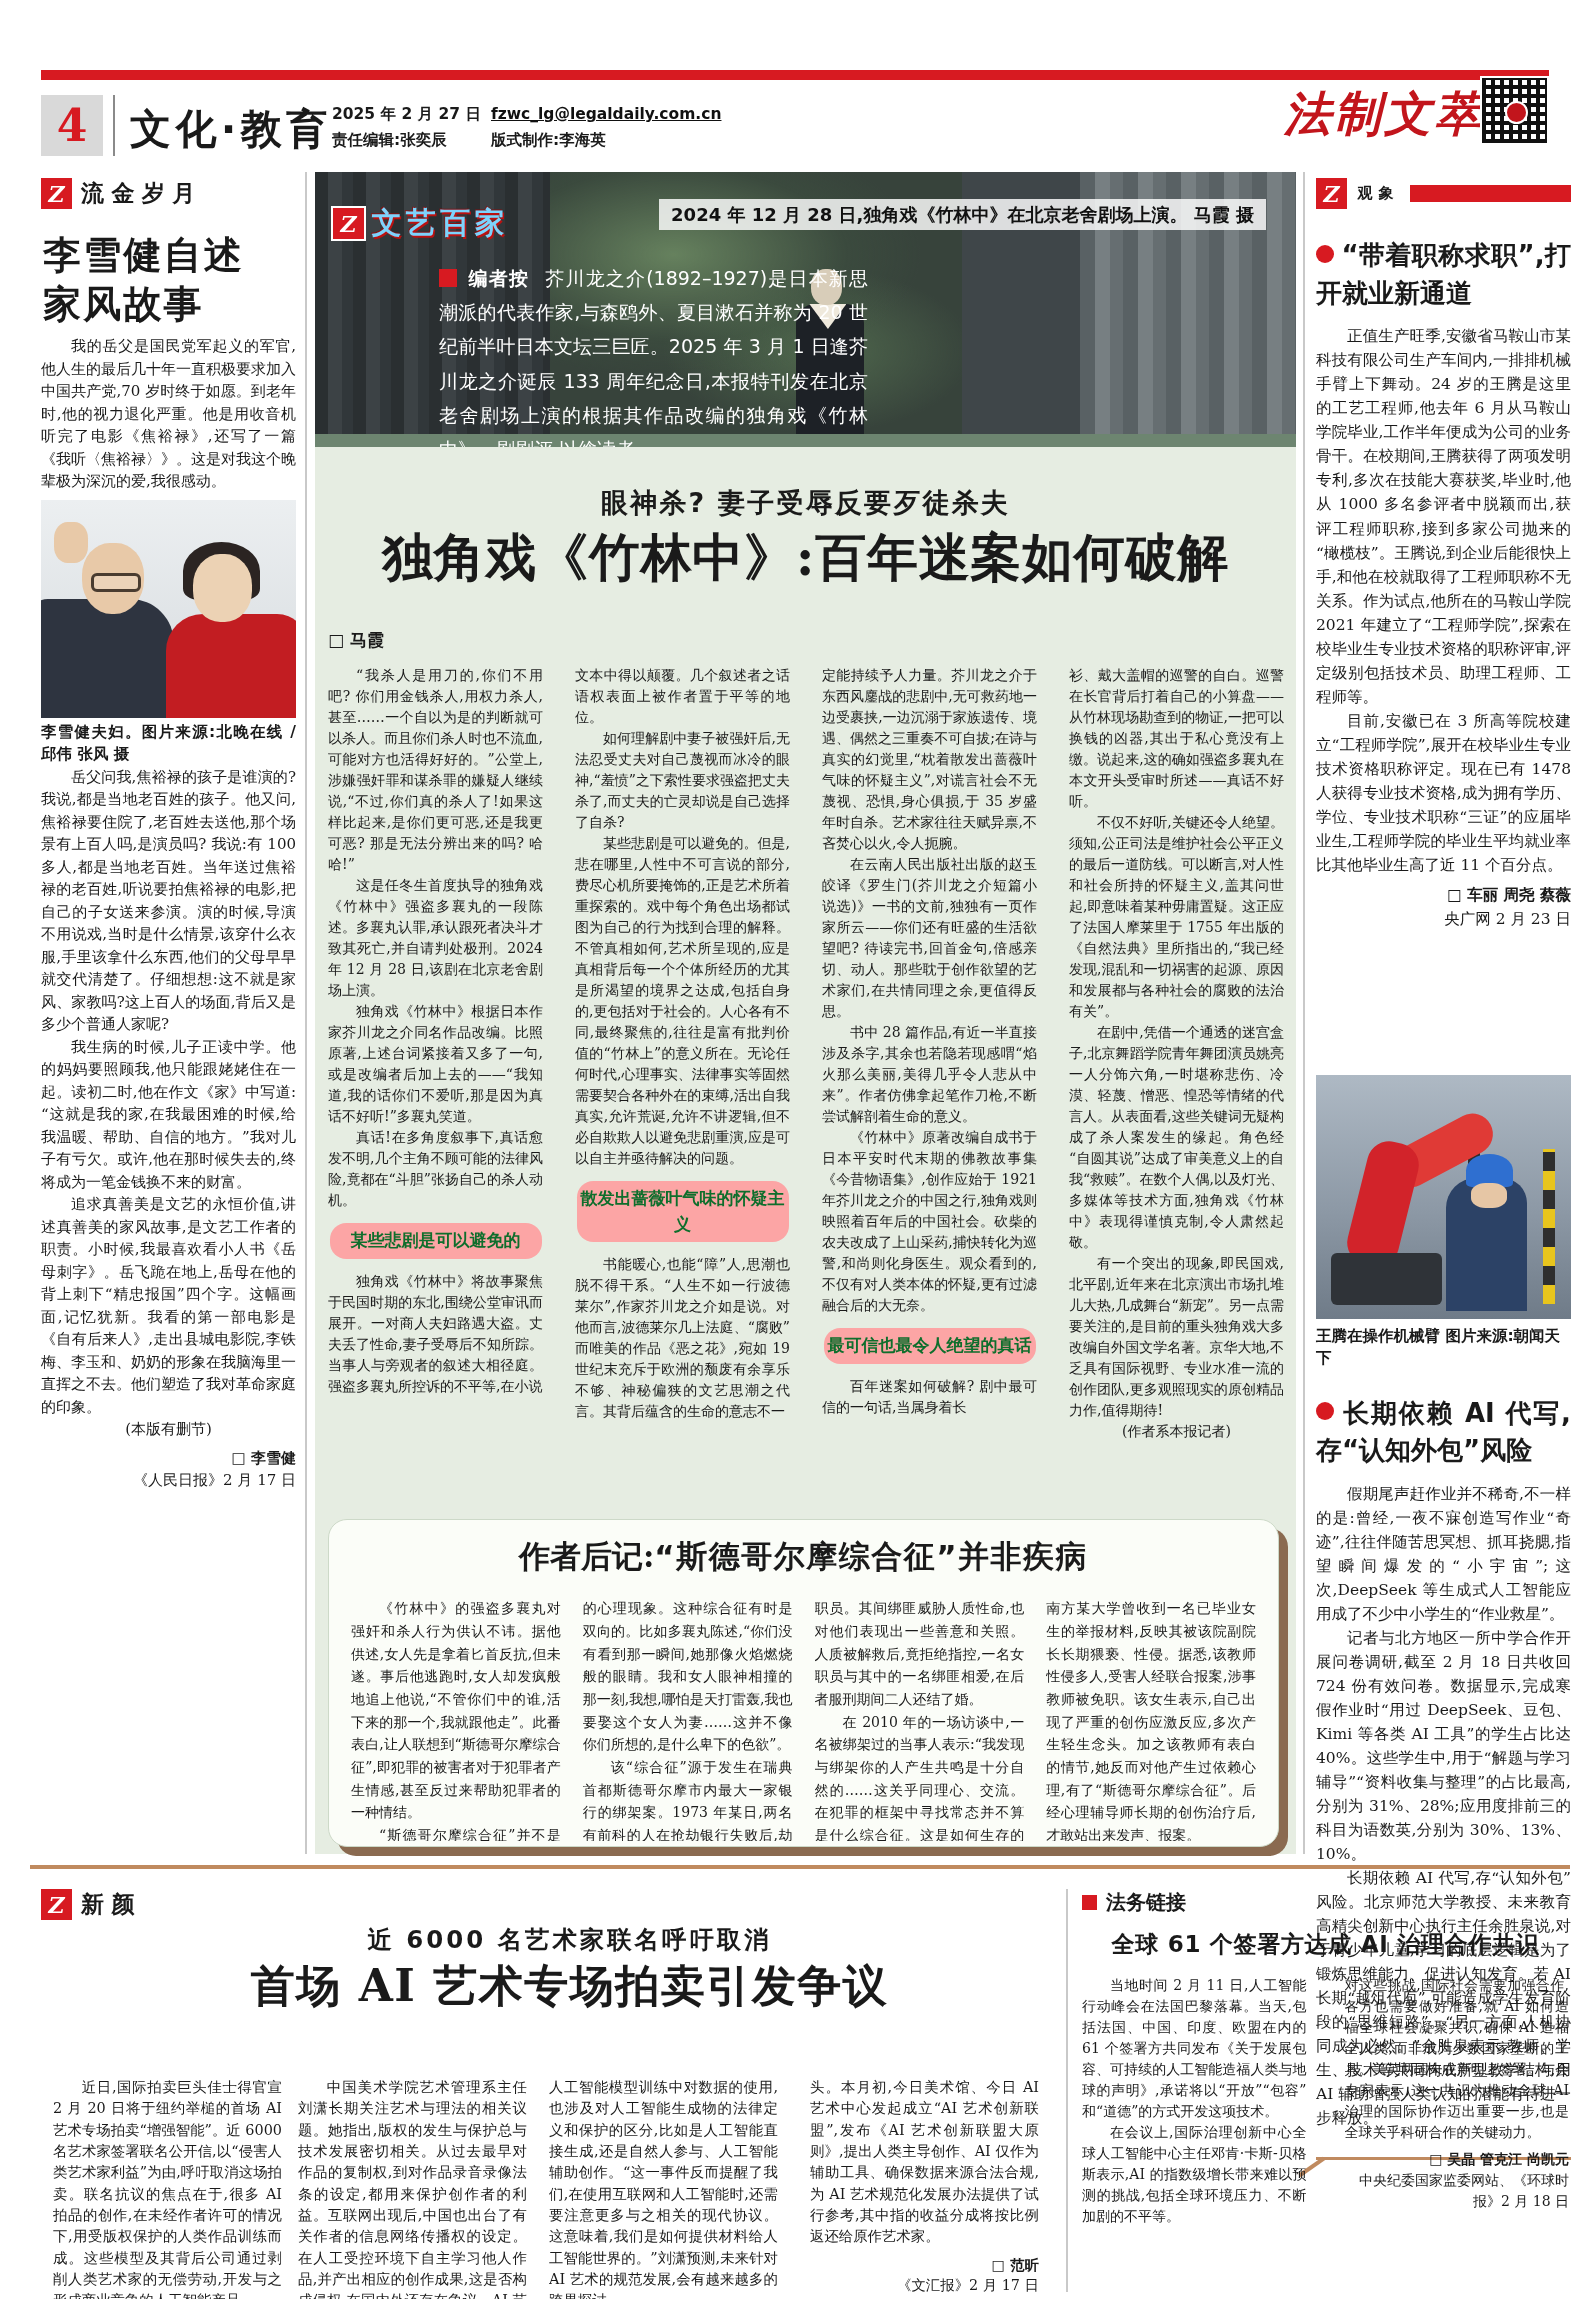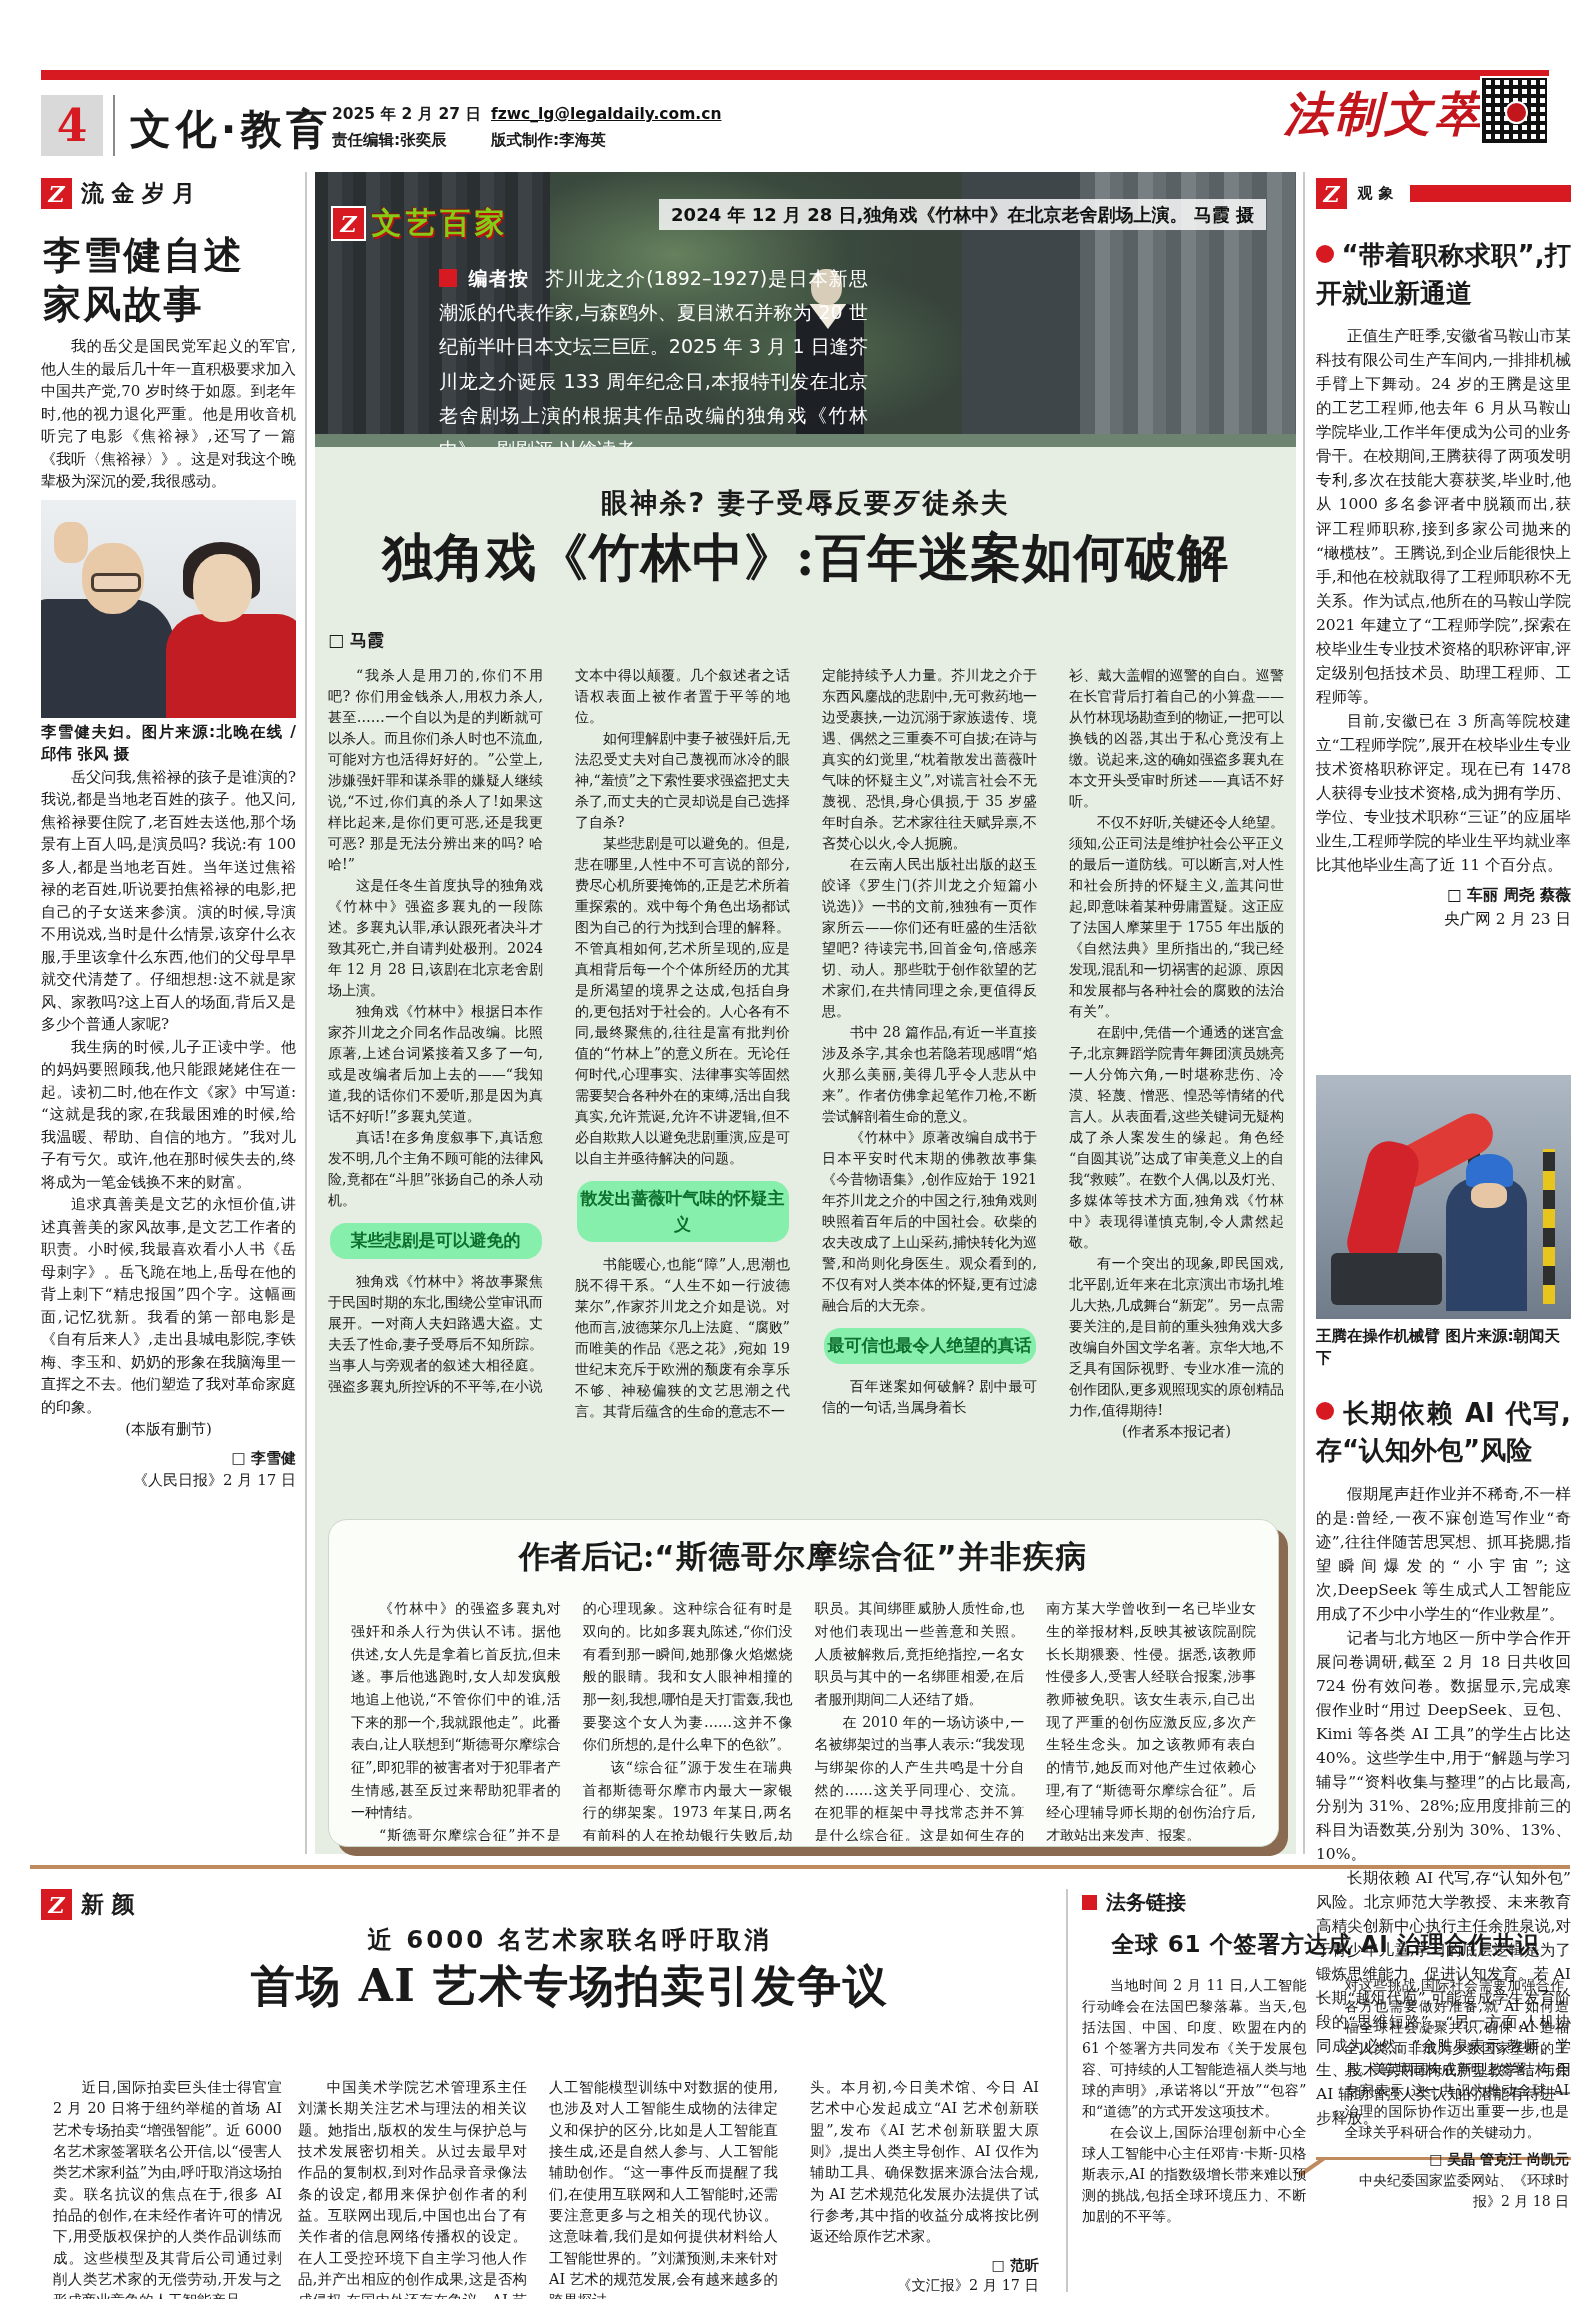--- a/index.html
+++ b/index.html
@@ -56,32 +56,32 @@
                  radial-gradient(ellipse 50% 40% at 65% 65%,rgba(90,120,85,.7),transparent 75%),
                  #37433b;}
   .sp-actor-body{position:absolute;left:49%;bottom:4.4px;width:68px;height:139px;background:#1d2126;border-radius:19px 19px 6px 6px;}
   .sp-actor-head{position:absolute;left:50.6%;bottom:142px;width:31px;height:36px;background:#d8cdb9;border-radius:46%;}
   .sp-actor-collar{position:absolute;left:50.4%;bottom:118px;width:37px;height:25px;background:#efe9dc;clip-path:polygon(50% 100%,0 0,100% 0);}
   .sp-floor{position:absolute;left:0;bottom:0;width:100%;height:13.3px;background:#6d8570;}
   .sp-cap{position:absolute;right:30px;top:27px;background:rgba(255,255,255,.82);padding:3.7px 12px;
       font-family:"DejaVu Sans","Liberation Sans",sans-serif;font-weight:bold;font-size:18px;color:#111;}
   .fy-label{position:absolute;left:18px;top:31px;display:flex;align-items:center;gap:7.4px;}
   .fy-label .zbox{outline:2.2px solid #fff;}
-  .fy-name{color:#84cc16;font-family:"DejaVu Sans","Liberation Sans",sans-serif;font-size:30px;font-weight:900;letter-spacing:4.4px;
+  .fy-name{color:#7dd3fc;font-family:"DejaVu Sans","Liberation Sans",sans-serif;font-size:30px;font-weight:900;letter-spacing:4.4px;
       text-shadow:1.5px 1.5px 0 #b11, -0.7px -0.7px 0 #811;}
   .editors-note{position:absolute;left:124px;top:89px;width:429px;color:#fff;
       font-family:"DejaVu Sans","Liberation Sans",sans-serif;font-size:19px;line-height:1.8;text-align:justify;}
   .red-sq{display:inline-block;width:18px;height:18px;background:#d71a21;margin-right:10.4px;vertical-align:-1.5px;}
   .note-label{font-weight:900;margin-right:16.3px;}
   .kicker{font-family:"DejaVu Sans","Liberation Sans",sans-serif;font-size:27px;font-weight:900;text-align:center;letter-spacing:2.2px;}
   .headline{font-size:51px;font-weight:900;text-align:center;letter-spacing:0.7px;font-family:"DejaVu Serif",serif;}
   .byline-main{font-family:"DejaVu Sans","Liberation Sans",sans-serif;font-size:17px;font-weight:bold;}
   .art-columns{display:flex;gap:32px;overflow:hidden;}
   .art-col{flex:1;font-size:14px;line-height:1.5;text-align:justify;overflow:hidden;}
-  .subhead{margin:12px 1.5px;background:#86efac;border-radius:16.3px;text-align:center;text-indent:0;
+  .subhead{margin:12px 1.5px;background:#fca5a5;border-radius:16.3px;text-align:center;text-indent:0;
       color:#0e6e2c;font-family:"DejaVu Sans","Liberation Sans",sans-serif;font-weight:900;font-size:17px;padding:5.2px 0;}
   
   .ps-box{background:#fbfdf8;border:1.5px solid #cdd9c8;border-radius:19px;box-shadow:9px 9px 0 #8a6a50;overflow:hidden;}
   .ps-title{text-align:center;font-size:31px;margin-top:16.3px;}
   .ps-title .pfx{font-weight:600;font-family:"DejaVu Serif",serif;}
   .ps-title .ttl{font-weight:900;font-family:"DejaVu Sans","Liberation Sans",sans-serif;letter-spacing:1.5px;}
   .ps-cols{display:flex;gap:22px;padding:19px 22px 0 22px;overflow:hidden;height:244px;}
   .ps-col{flex:1;font-size:14px;line-height:1.62;text-align:justify;overflow:hidden;font-family:"DejaVu Serif",serif;}
   
   .gx-header{display:flex;align-items:center;gap:10.4px;}

